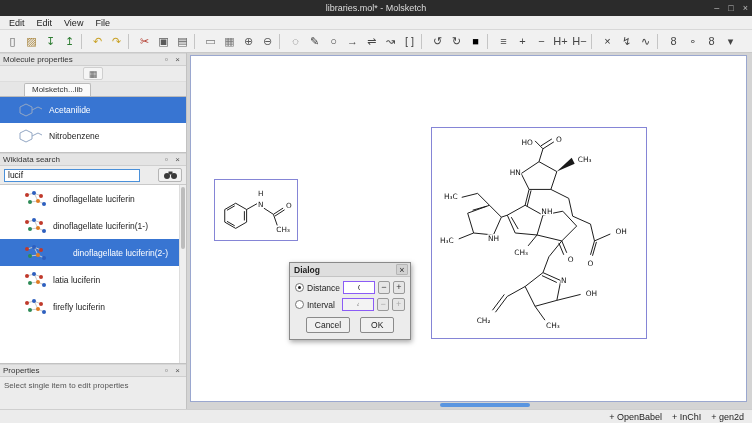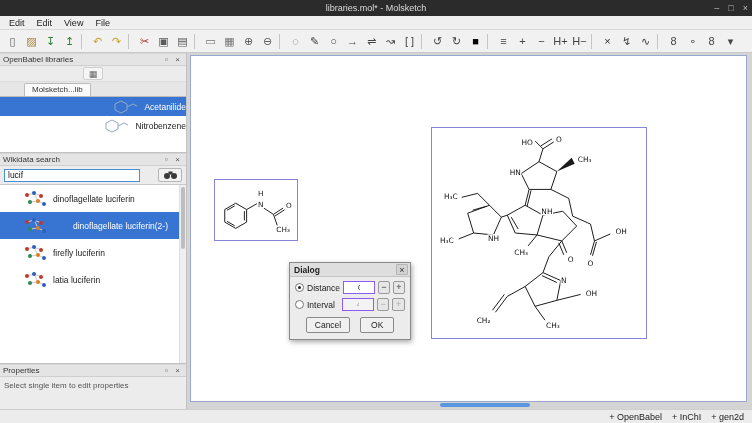--- a/index.html
+++ b/index.html
@@ -25,21 +25,21 @@
   
   .sidebar { position:absolute; left:0; top:53px; width:187px; bottom:14px; background:#ececec; border-right:1px solid #c2c2c2; display:flex; flex-direction:column; }
   .dock-header { height:13px; background:#e4e4e4; border-top:1px solid #d6d6d6; border-bottom:1px solid #cfcfcf; display:flex; align-items:center; padding:0 3px; flex:0 0 auto; }
   .dock-title { flex:1; font-size:8px; color:#333; }
   .dock-btn { width:11px; text-align:center; font-size:8px; color:#555; }
   .lib-toolbar { height:16px; display:flex; align-items:center; justify-content:center; flex:0 0 auto; border-bottom:1px solid #ddd; }
   .lib-menu-btn { width:20px; height:13px; display:flex; align-items:center; justify-content:center; font-size:9px; color:#666; border:1px solid #cfcfcf; background:#f5f5f5; border-radius:2px; }
   .tab-bar { height:15px; background:#e6e6e6; border-bottom:1px solid #bbb; display:flex; align-items:flex-end; padding-left:24px; flex:0 0 auto; }
   .tab { background:#fafafa; border:1px solid #bbb; border-bottom:none; border-radius:2px 2px 0 0; font-size:8px; padding:1px 7px 2px; color:#333; }
   .lib-list { height:56px; background:#fff; border-bottom:1px solid #c2c2c2; overflow:hidden; flex:0 0 auto; }
-  .lib-item { height:19px; display:flex; align-items:center; gap:4px; padding-left:4px; background:#fff;justify-content:flex-end; }
+  .lib-item { height:26px; display:flex; align-items:center; gap:4px; padding-left:17px; background:#fff; }
   .lib-item.selected { background:#3875d2; }
   .lib-item.selected .lib-label { color:#fff; }
   .lib-label { font-size:8.5px; color:#222; }
   .thumb { width:28px; height:21px; flex:0 0 auto; display:flex; align-items:center; justify-content:center; }
 
   .search-row { height:18px; display:flex; align-items:center; gap:18px; padding:0 4px; flex:0 0 auto; }
   .search-input { flex:1; height:13px; font-size:8.5px; border:1px solid #4a90d9; background:#fff; padding:0 3px; font-family:inherit; color:#111; }
   .search-btn { width:24px; height:14px; border:1px solid #b5b5b5; background:#f2f2f2; border-radius:2px; display:flex; align-items:center; justify-content:center; padding:0; }
   .wd-list { flex:1; background:#fff; border-top:1px solid #c9c9c9; border-bottom:1px solid #c2c2c2; position:relative; overflow:hidden; }
   .wd-rows { position:absolute; left:0; top:0; right:7px; }
@@ -273,21 +273,21 @@
     </span>
 
     <span class="tbtn">
       <span class="glyph" style="color: rgb(68, 68, 68);">▾</span>
     </span>
   </div>
 
 <div class="sidebar">
 
   <div class="dock-header">
-    <span class="dock-title">OpenBabel libraries</span>
+    <span class="dock-title">Molecule properties</span>
     <span class="dock-btn">▫</span>
     <span class="dock-btn">×</span>
   </div>
   <div class="lib-toolbar">
     <span class="lib-menu-btn">▦</span>
   </div>
   <div class="tab-bar">
     <span class="tab">Molsketch...lib</span>
   </div>
   <div class="lib-list">
@@ -339,20 +339,34 @@
               <circle cx="12" cy="4" r="2" fill="#2e5fbf"></circle>
               <circle cx="19" cy="7" r="2" fill="#c0392b"></circle>
               <circle cx="8" cy="13" r="2" fill="#2e8b57"></circle>
               <circle cx="16" cy="12" r="2" fill="#e07b20"></circle>
               <circle cx="22" cy="15" r="2" fill="#2e5fbf"></circle>
             </svg>
           </span>
           <span class="lib-label">dinoflagellate luciferin</span>
         </div>
 
+        <div class="wd-item">
+          <span class="thumb">
+            <svg width="26" height="20" viewBox="0 0 26 20">
+              <path d="M5,6 L12,4 L19,7 M8,13 L16,12 L22,15 M12,4 L16,12" stroke="#c9c9c9" stroke-width="1" fill="none"></path>
+              <circle cx="5" cy="6" r="2" fill="#c0392b"></circle>
+              <circle cx="12" cy="4" r="2" fill="#2e5fbf"></circle>
+              <circle cx="19" cy="7" r="2" fill="#c0392b"></circle>
+              <circle cx="8" cy="13" r="2" fill="#2e8b57"></circle>
+              <circle cx="16" cy="12" r="2" fill="#e07b20"></circle>
+              <circle cx="22" cy="15" r="2" fill="#2e5fbf"></circle>
+            </svg>
+          </span>
+          <span class="lib-label">dinoflagellate luciferin(1-)</span>
+        </div>
 
         <div class="wd-item selected">
           <span class="thumb">
             <svg width="26" height="20" viewBox="0 0 26 20">
               <path d="M5,6 L12,4 L19,7 M8,13 L16,12 L22,15 M12,4 L16,12" stroke="#c9c9c9" stroke-width="1" fill="none"></path>
               <circle cx="5" cy="6" r="2" fill="#c0392b"></circle>
               <circle cx="12" cy="4" r="2" fill="#2e5fbf"></circle>
               <circle cx="19" cy="7" r="2" fill="#c0392b"></circle>
               <circle cx="8" cy="13" r="2" fill="#2e8b57"></circle>
               <circle cx="16" cy="12" r="2" fill="#e07b20"></circle>
@@ -367,36 +381,36 @@
             <svg width="26" height="20" viewBox="0 0 26 20">
               <path d="M5,6 L12,4 L19,7 M8,13 L16,12 L22,15 M12,4 L16,12" stroke="#c9c9c9" stroke-width="1" fill="none"></path>
               <circle cx="5" cy="6" r="2" fill="#c0392b"></circle>
               <circle cx="12" cy="4" r="2" fill="#2e5fbf"></circle>
               <circle cx="19" cy="7" r="2" fill="#c0392b"></circle>
               <circle cx="8" cy="13" r="2" fill="#2e8b57"></circle>
               <circle cx="16" cy="12" r="2" fill="#e07b20"></circle>
               <circle cx="22" cy="15" r="2" fill="#2e5fbf"></circle>
             </svg>
           </span>
-          <span class="lib-label">firefly luciferin</span>
+          <span class="lib-label">latia luciferin</span>
         </div>
 
         <div class="wd-item">
           <span class="thumb">
             <svg width="26" height="20" viewBox="0 0 26 20">
               <path d="M5,6 L12,4 L19,7 M8,13 L16,12 L22,15 M12,4 L16,12" stroke="#c9c9c9" stroke-width="1" fill="none"></path>
               <circle cx="5" cy="6" r="2" fill="#c0392b"></circle>
               <circle cx="12" cy="4" r="2" fill="#2e5fbf"></circle>
               <circle cx="19" cy="7" r="2" fill="#c0392b"></circle>
               <circle cx="8" cy="13" r="2" fill="#2e8b57"></circle>
               <circle cx="16" cy="12" r="2" fill="#e07b20"></circle>
               <circle cx="22" cy="15" r="2" fill="#2e5fbf"></circle>
             </svg>
           </span>
-          <span class="lib-label">latia luciferin</span>
+          <span class="lib-label">firefly luciferin</span>
         </div>
       </div>
     <div class="vscroll">
         <div class="vthumb"></div>
       </div>
   </div>
 
   <div class="dock-header">
     <span class="dock-title">Properties</span>
     <span class="dock-btn">▫</span>

